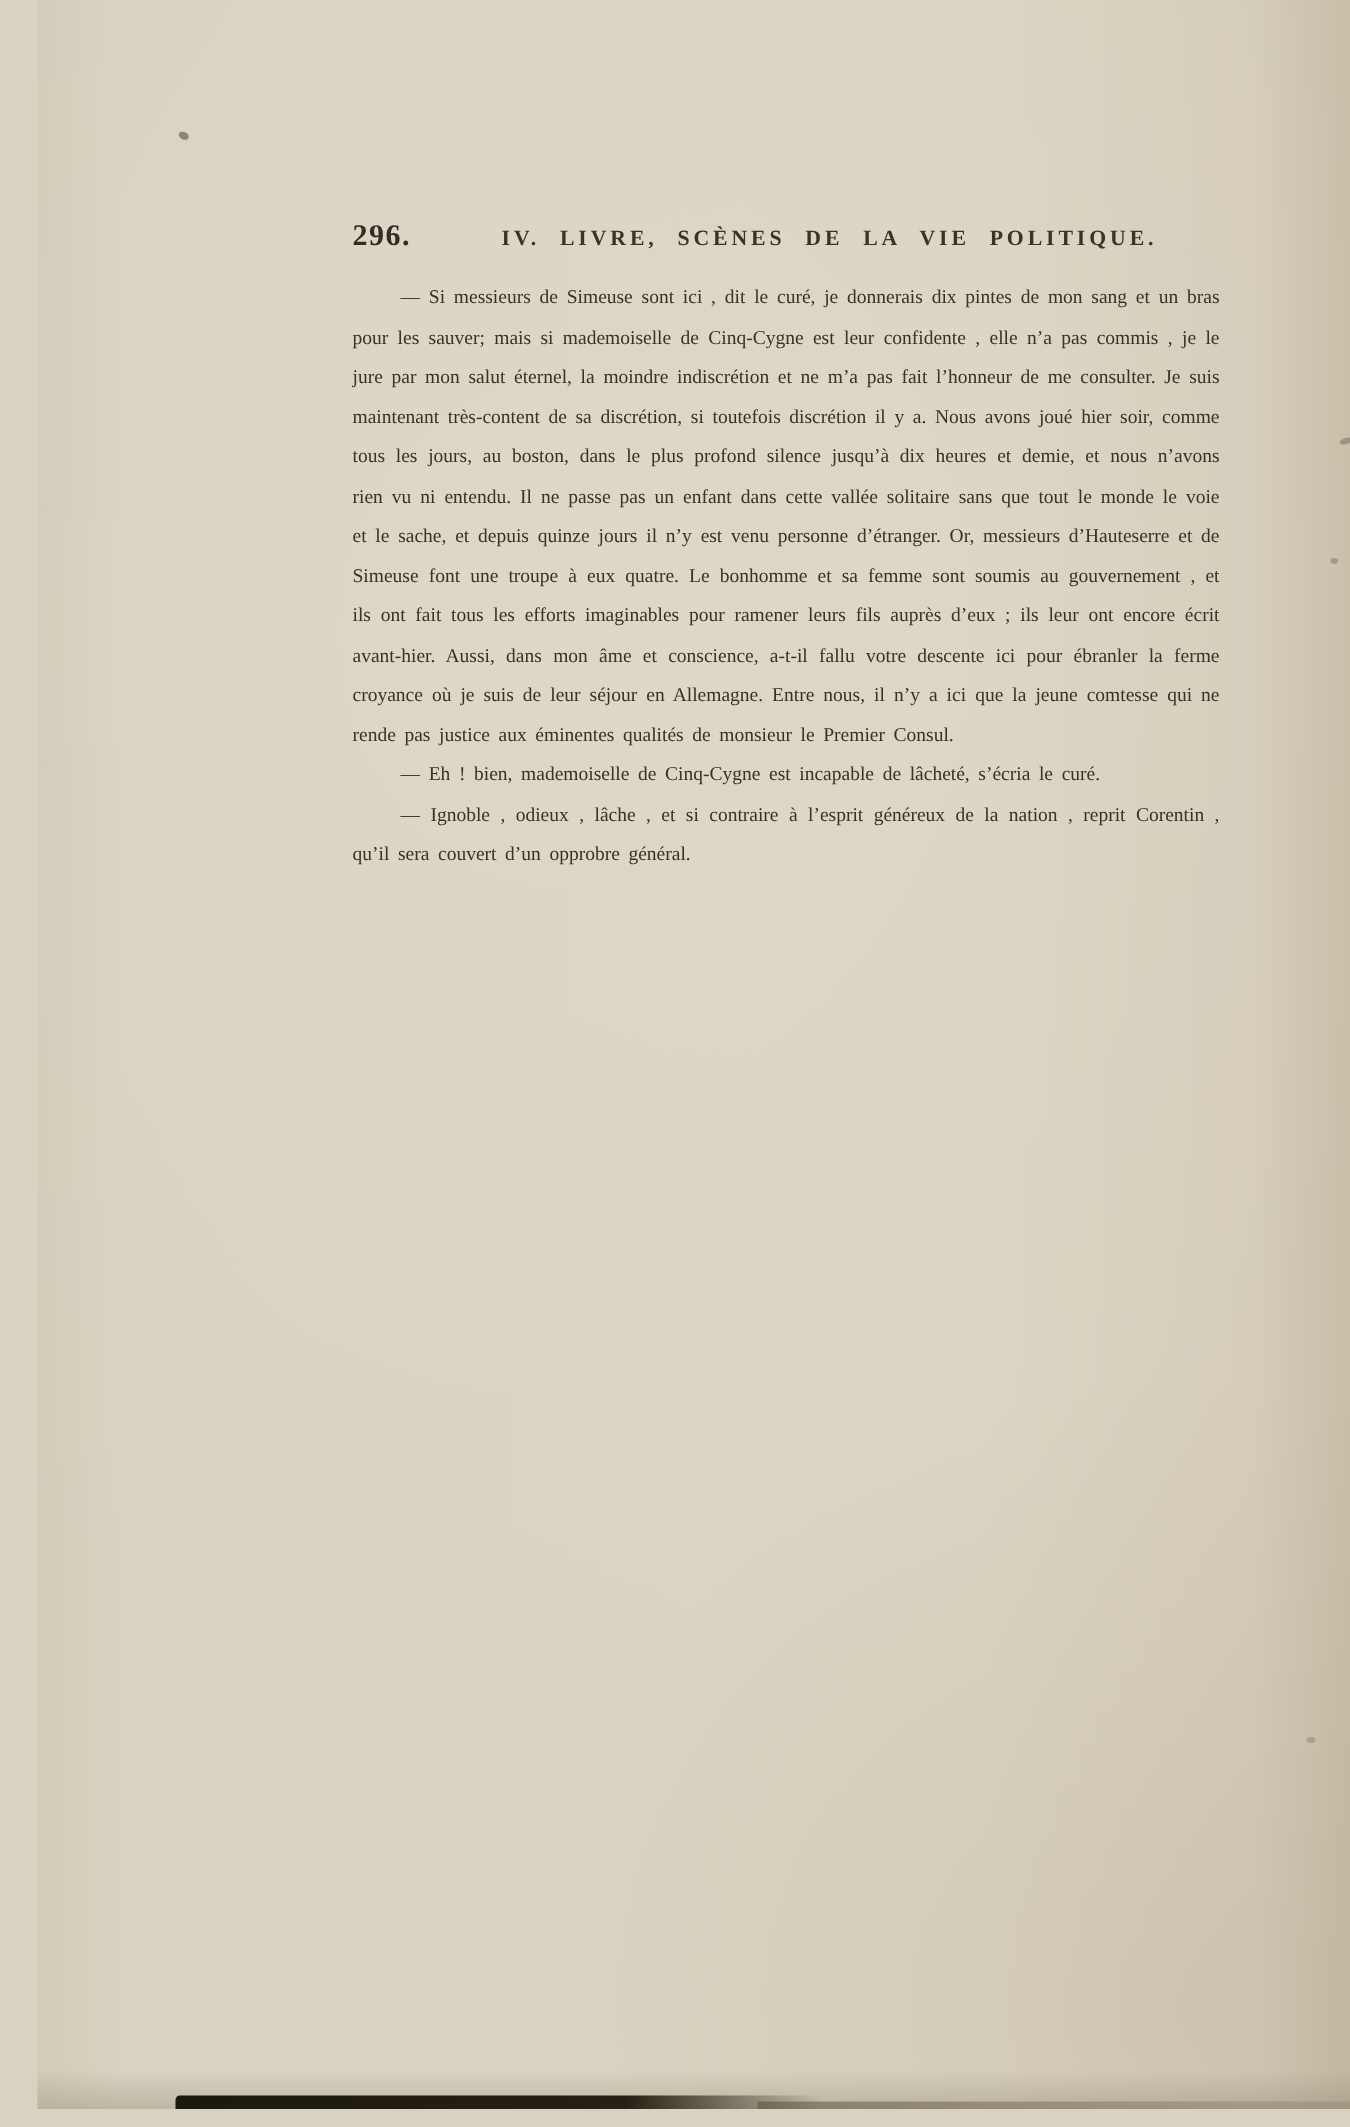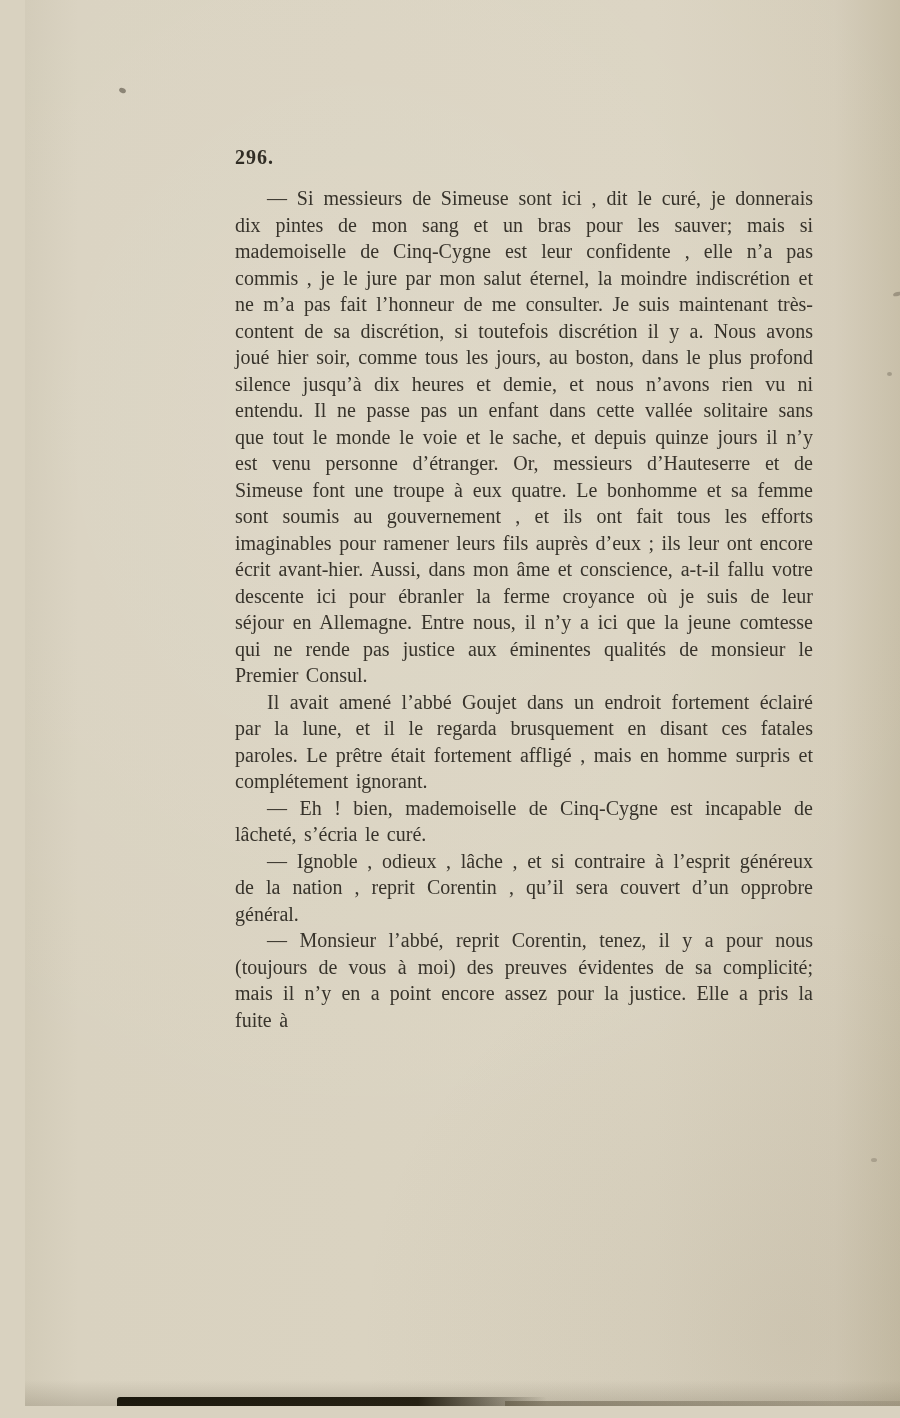--- a/index.html
+++ b/index.html
@@ -61,21 +61,21 @@
     font-size: 14.5px;
     font-weight: bold;
     letter-spacing: 2.6px;
     word-spacing: 7px;
     color: #393428;
     padding-right: 30px;
     white-space: nowrap;
   }
 
   .text-block {
-    font-size: 20px;
+    font-size: 13px;
     line-height: 26.5px;
     text-align: justify;
     word-spacing: 2.5px;
     color: #37332b;
   }
 
   .text-block p {
     margin: 0;
     text-indent: 32px;
   }
@@ -113,28 +113,27 @@
     pointer-events: none;
   }
 </style>
 </head>
 <body>
 
 <div class="page">
 
   <header class="page-header">
     <span class="page-number">296.</span>
+    <span class="running-title">IV. LIVRE, SCÈNES DE LA VIE POLITIQUE.</span>
   </header>
 
   <main class="text-block">
     <p>— Si messieurs de Simeuse sont ici , dit le curé, je donnerais dix pintes de mon sang et un bras pour les sauver; mais si mademoiselle de Cinq-Cygne est leur confidente , elle n’a pas commis , je le jure par mon salut éternel, la moindre indiscrétion et ne m’a pas fait l’honneur de me consulter. Je suis maintenant très-content de sa discrétion, si toutefois discrétion il y a. Nous avons joué hier soir, comme tous les jours, au boston, dans le plus profond silence jusqu’à dix heures et demie, et nous n’avons rien vu ni entendu. Il ne passe pas un enfant dans cette vallée solitaire sans que tout le monde le voie et le sache, et depuis quinze jours il n’y est venu personne d’étranger. Or, messieurs d’Hauteserre et de Simeuse font une troupe à eux quatre. Le bonhomme et sa femme sont soumis au gouvernement , et ils ont fait tous les efforts imaginables pour ramener leurs fils auprès d’eux ; ils leur ont encore écrit avant-hier. Aussi, dans mon âme et conscience, a-t-il fallu votre descente ici pour ébranler la ferme croyance où je suis de leur séjour en Allemagne. Entre nous, il n’y a ici que la jeune comtesse qui ne rende pas justice aux éminentes qualités de monsieur le Premier Consul.</p>
-    <p>Il avait amené l’abbé Goujet dans un endroit fortement éclairé par la lune, et il le regarda brusquement en disant ces fatales paroles. Le prêtre était fortement affligé , mais en homme surpris et complétement ignorant.</p>
     <p>— Eh ! bien, mademoiselle de Cinq-Cygne est incapable de lâcheté, s’écria le curé.</p>
     <p>— Ignoble , odieux , lâche , et si contraire à l’esprit généreux de la nation , reprit Corentin , qu’il sera couvert d’un opprobre général.</p>
-    <p>— Monsieur l’abbé, reprit Corentin, tenez, il y a pour nous (toujours de vous à moi) des preuves évidentes de sa complicité; mais il n’y en a point encore assez pour la justice. Elle a pris la fuite à</p>
   </main>
 
   <div class="speck speck-1"></div>
   <div class="speck speck-2"></div>
   <div class="speck speck-3"></div>
   <div class="speck speck-4"></div>
 
   <div class="bottom-edge-dark"></div>
   <div class="bottom-edge-light"></div>
 

